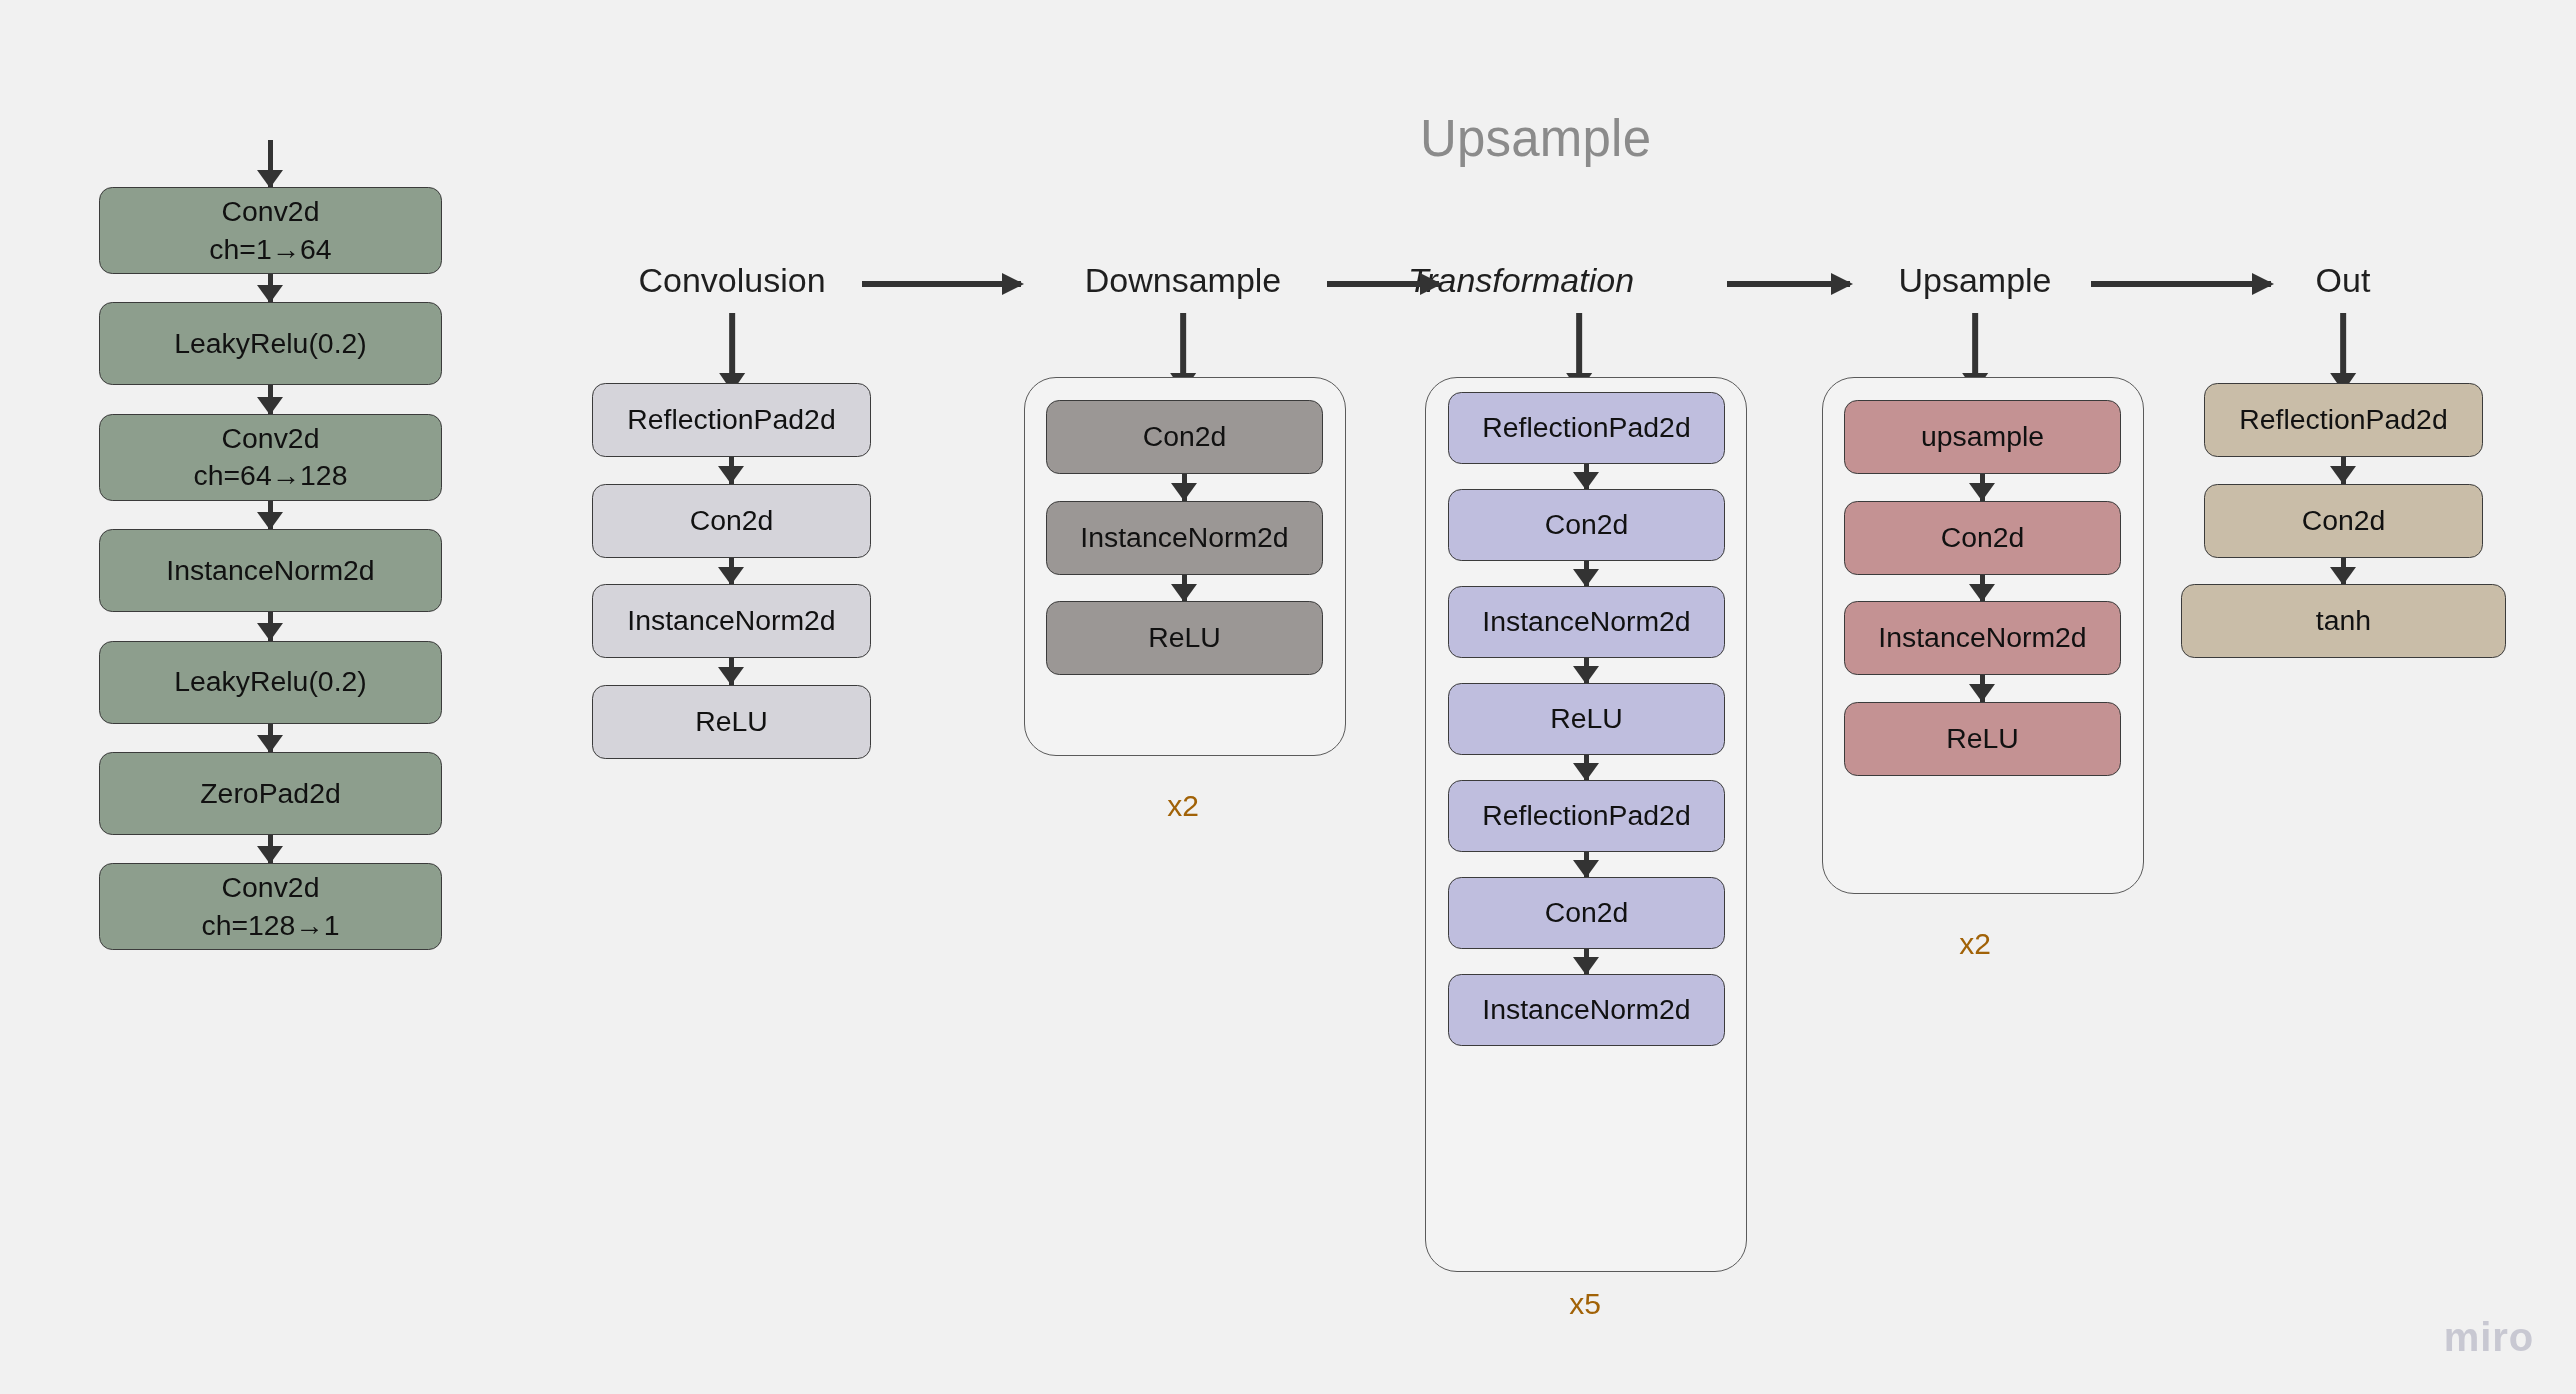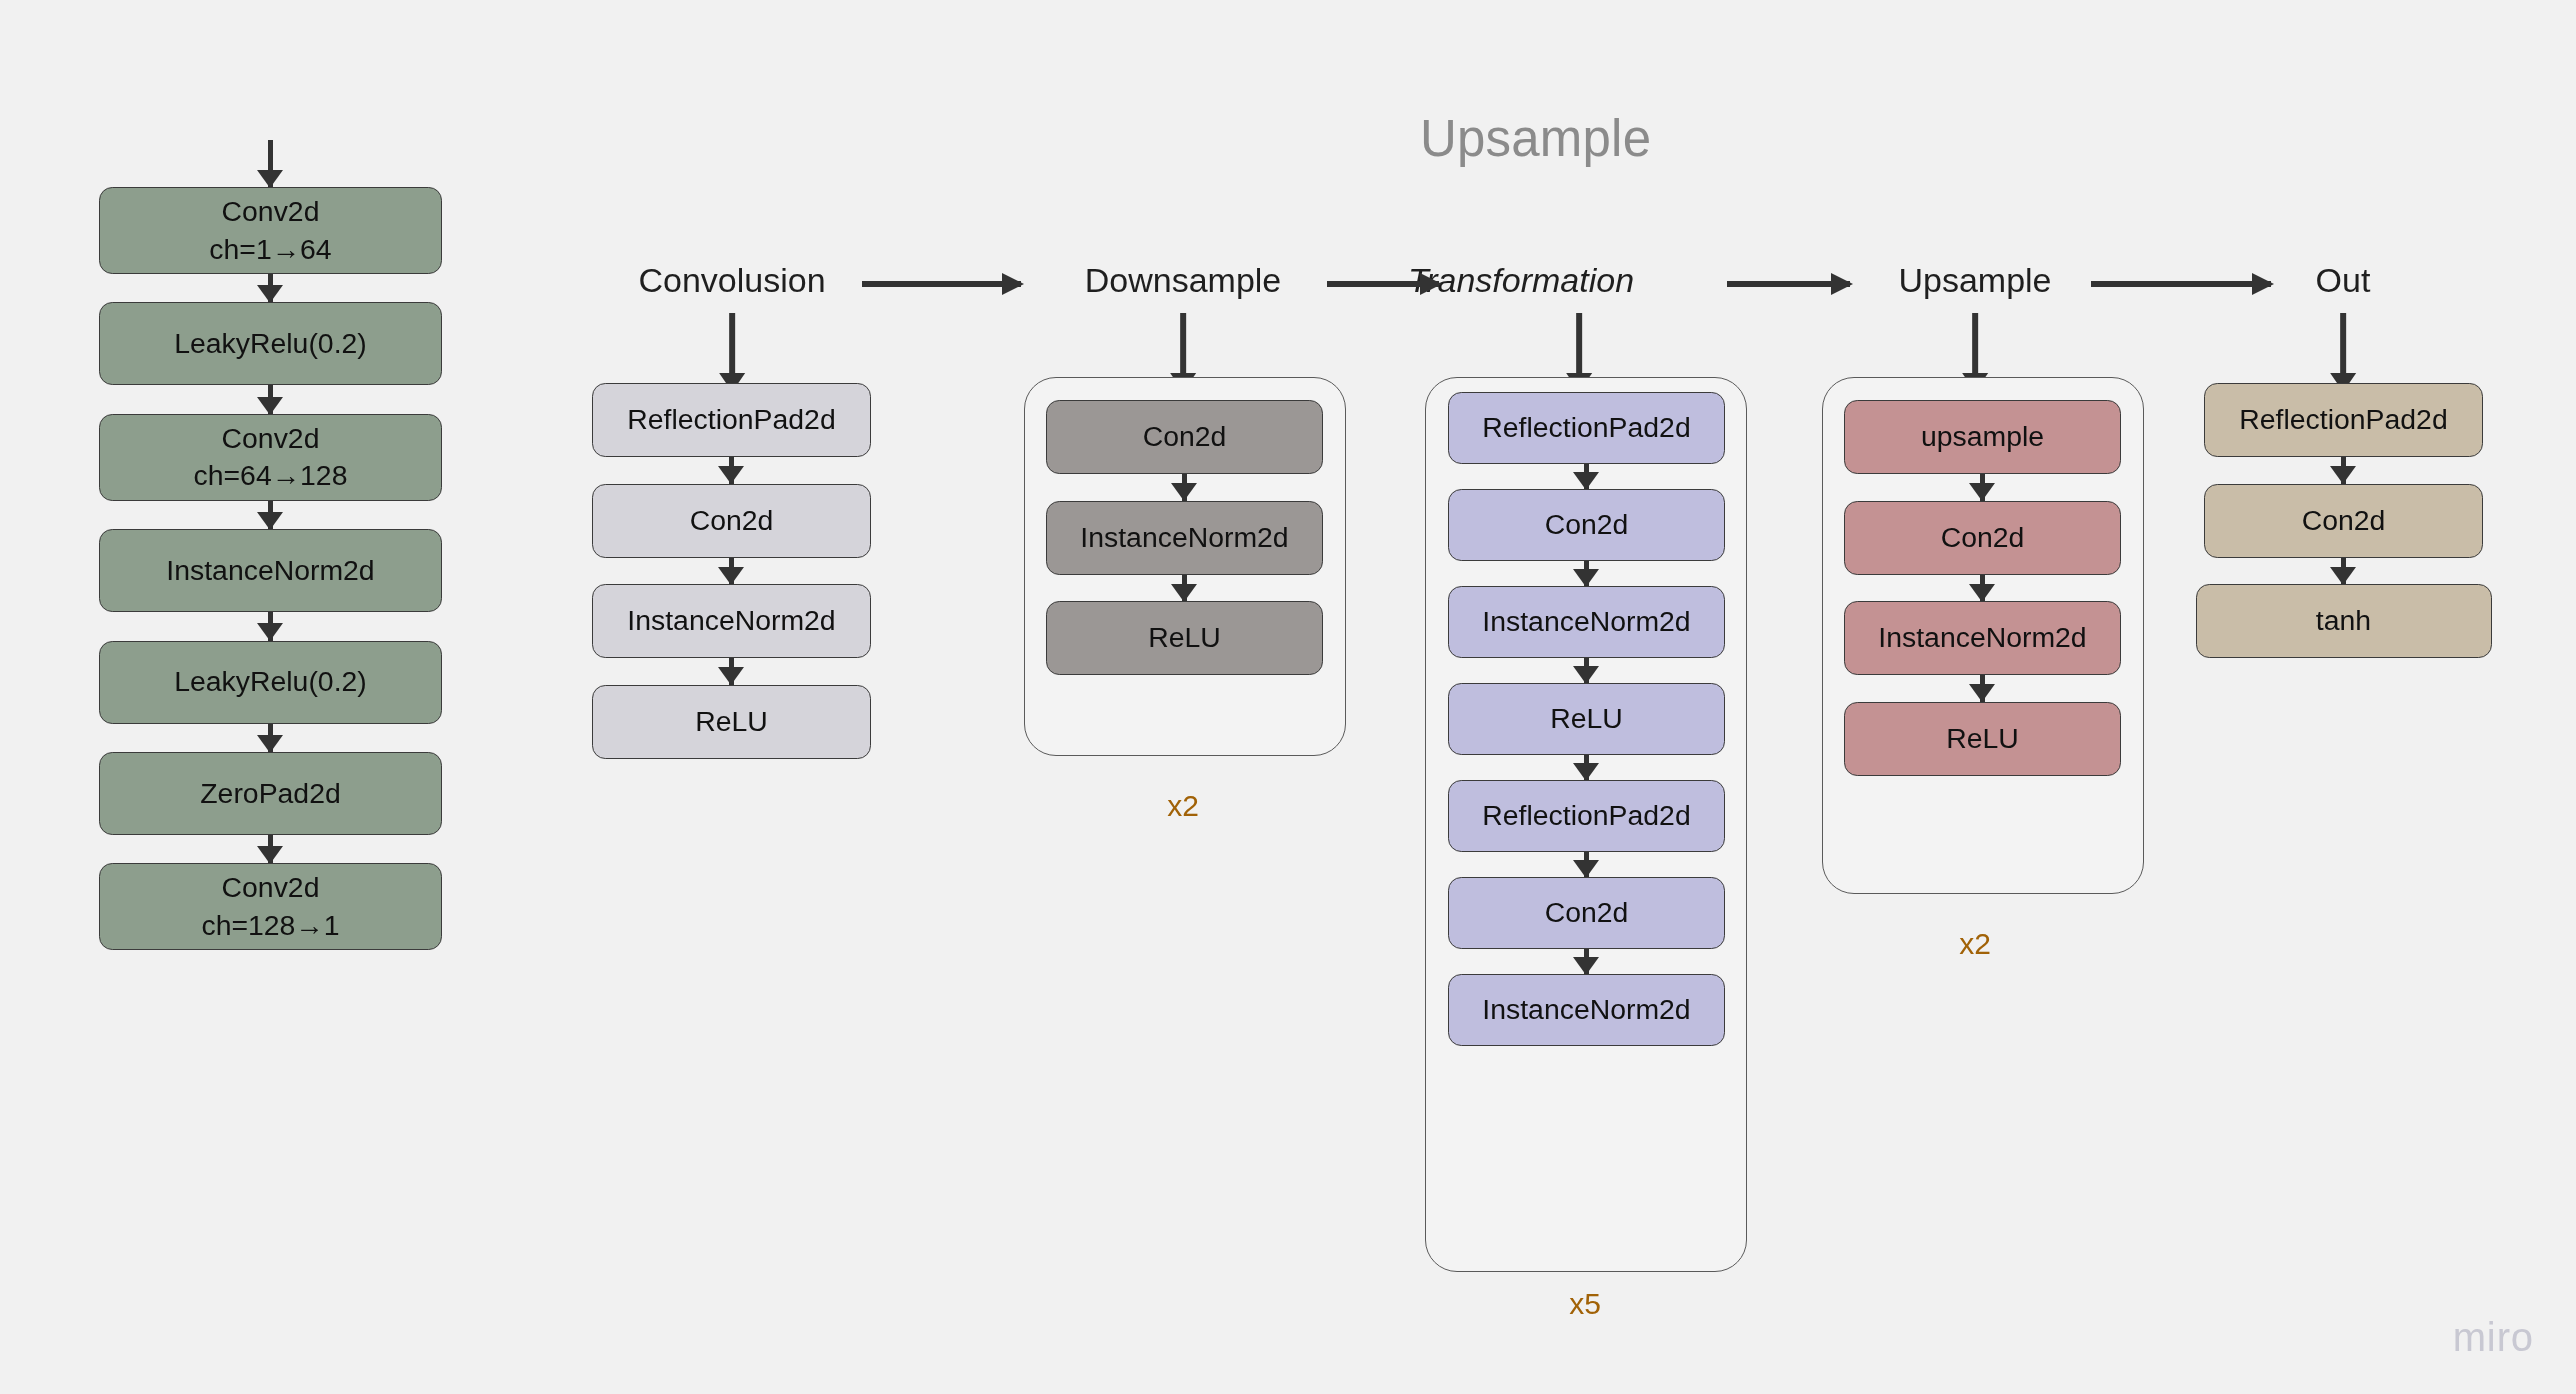--- a/index.html
+++ b/index.html
@@ -148,21 +148,21 @@
   }
 
   
   #miro-watermark {
     position: absolute;
     right: 42px;
     bottom: 34px;
     color: #c8c8d2;
     font-size: 40px;
     letter-spacing: 0.9px;
-    font-weight: 400;
+    font-weight: 700;
     user-select: none;
     margin-left: 40px;
   }
 </style>
 </head>
 <body>
 
 <div class="canvas">
 
 
@@ -282,19 +282,19 @@
   <div class="group-label" style="left:1975px; top:927px;">x2</div>
 
   <div class="column" id="col-out" style="left:2204px; top:383px; width:279px;">
 
     <div class="node fill-tan" style="width:279px; height:74px;">ReflectionPad2d</div>
     <div class="link" style="height:26.5px;"></div>
 
     <div class="node fill-tan" style="width:279px; height:74px;">Con2d</div>
     <div class="link" style="height:26.5px;"></div>
 
-    <div class="node fill-tan" style="width:296px; height:74px;">tanh</div>
+    <div class="node fill-tan" style="width:325px; height:74px;">tanh</div>
   </div>
 
   <div id="miro-watermark">miro</div>
 
 </div>
 
 
 </body></html>

